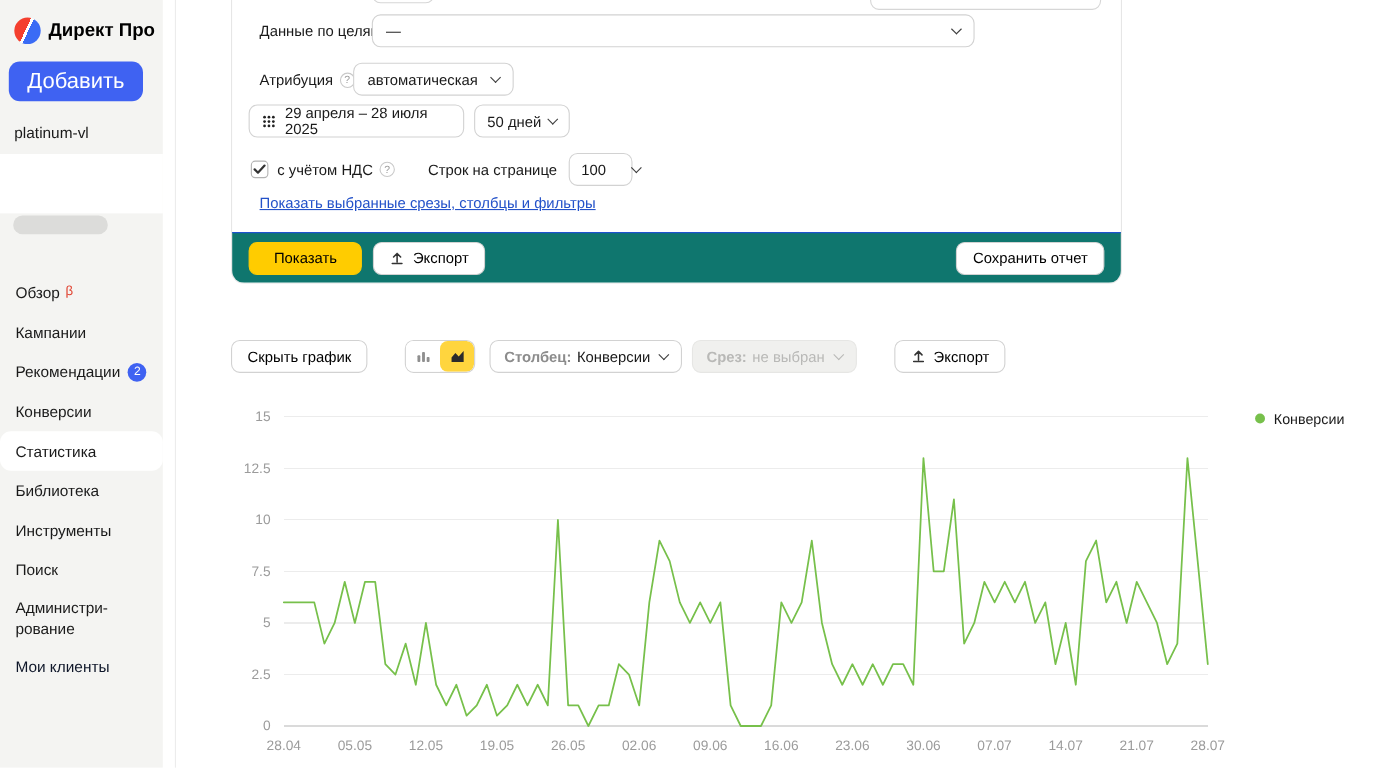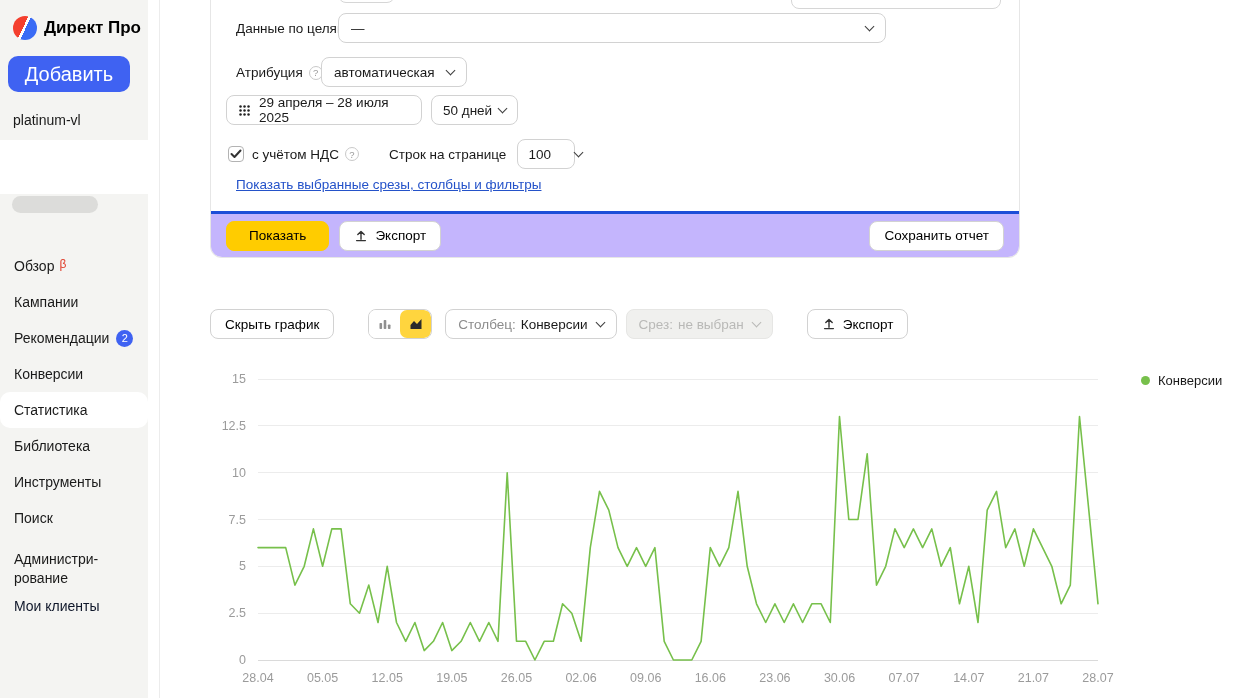--- a/index.html
+++ b/index.html
@@ -20,21 +20,21 @@
     background:linear-gradient(115deg,#f43f2e 0 44%,#ffffff 44% 52%,#3a6bf5 52% 100%);}
   .logo-text{font-size:17px;font-weight:700;color:#000;white-space:nowrap;}
   .add-btn{position:absolute;left:8px;top:56px;width:122px;height:36px;border:none;border-radius:10px;
     background:var(--accent);color:#fff;font-size:20px;font-family:inherit;cursor:pointer;}
   .account{position:absolute;left:13px;top:112px;font-size:14px;color:#1a1a1a;cursor:pointer;}
   .blur-box{position:absolute;left:0;top:140px;width:148px;height:54px;background:#fff;}
   .gray-pill{position:absolute;left:12px;top:196px;width:86px;height:17px;border-radius:9px;background:#dcdcda;}
   .menu{position:absolute;left:0;top:248px;width:148px;display:flex;flex-direction:column;}
   .menu-item{display:flex;align-items:center;height:36px;padding:0 14px;font-size:14px;cursor:pointer;white-space:nowrap;}
   .menu-item.active{background:#fff;border-radius:10px;}
-  .menu-item.two-line{height:52px;flex-direction:column;align-items:flex-start;justify-content:flex-end;line-height:19px;}
+  .menu-item.two-line{height:52px;flex-direction:column;align-items:flex-start;justify-content:center;line-height:19px;}
   .menu-item.navy span{color:#0f172a;}
   .beta{color:#e0402e;font-size:12px;margin-left:5px;position:relative;top:-2px;}
   .badge{width:17px;height:17px;border-radius:50%;background:var(--accent);color:#fff;font-size:11px;
     display:flex;align-items:center;justify-content:center;margin-left:7px;flex:0 0 auto;}
   
   .panel{position:absolute;left:210px;top:0;width:810px;height:258px;background:#fff;
     border:1px solid #e6e6e6;border-top:none;border-radius:0 0 12px 12px;overflow:hidden;}
   .partial-box{position:absolute;background:#fff;border:1px solid #d6d6d6;border-radius:8px;}
   .pb1{left:127px;top:-25px;width:57px;height:28px;}
   .pb2{left:580px;top:-21px;width:210px;height:30px;}
@@ -55,33 +55,33 @@
   .date-btn{left:15px;top:95px;width:196px;position:absolute;padding:0 11px;gap:8px;}
   .period-btn{left:220px;top:95px;width:87px;position:absolute;padding:0 11px;justify-content:space-between;}
   .row4{position:absolute;left:17px;top:139px;display:flex;align-items:center;height:30px;}
   .checkbox{width:16px;height:16px;border:1px solid #b3b3b3;border-radius:4px;background:#fff;
     display:flex;align-items:center;justify-content:center;cursor:pointer;flex:0 0 auto;}
   .cb-label{font-size:13.5px;margin-left:8px;display:flex;align-items:center;}
   .rows-label{font-size:13.5px;margin-left:30px;}
   .rows-select{position:static;margin-left:11px;width:58px;justify-content:space-between;padding:0 10px;gap:24px;}
   .cust-link{position:absolute;left:25px;top:177px;font-size:13.5px;color:var(--link);
     text-decoration:underline;cursor:pointer;}
-  .panel-footer{position:absolute;left:0;right:0;bottom:0;height:46px;background:#c4b5fd;
-    border-top:3px solid #1d4ed8;display:flex;align-items:center;padding:0 15px;gap:10px;}
+  .panel-footer{position:absolute;left:0;right:0;bottom:0;height:46px;background:#0f766e;
+    border-top:1px solid #1d4ed8;display:flex;align-items:center;padding:0 15px;gap:10px;}
   .btn{padding:0 14px;}
   .btn-yellow{background:var(--yellow);border-color:var(--yellow);padding:0 22px;}
   .btn .ico{margin-right:7px;display:flex;}
   .btn-save{margin-left:auto;}
   
   .controls{position:absolute;left:210px;top:309px;display:flex;align-items:center;}
   .seg{display:flex;border:1px solid #d2d2d2;border-radius:8px;overflow:hidden;height:30px;margin-left:34px;}
   .seg-btn{width:31px;display:flex;align-items:center;justify-content:center;background:#fff;cursor:pointer;}
   .seg-btn.sel{background:var(--toggle-yellow);border-radius:7px;}
   .col-select{margin-left:13px;position:static;}
-  .pfx{color:#8c8c8c;margin-right:5px;}
+  .pfx{color:#8c8c8c;margin-right:5px;font-weight:bold;}
   .val{color:#1a1a1a;}
   .slice-select{margin-left:9px;position:static;background:#f0f0ee;border-color:#e6e6e4;cursor:default;}
   .slice-select .pfx,.slice-select .val{color:#b9b9b7;}
   .slice-select .chev{border-color:#b9b9b7;}
   .export2{margin-left:34px;}
   
   .chart-wrap{position:absolute;left:200px;top:358px;}
   #chart-svg text{fill:#9b9b9b;font-size:12.5px;font-family:"Liberation Sans","DejaVu Sans",sans-serif;}
   .legend{position:absolute;left:1141px;top:373px;display:flex;align-items:center;gap:8px;font-size:13px;color:#1a1a1a;}
   .legend-dot{width:9px;height:9px;border-radius:50%;background:var(--green);flex:0 0 auto;}

